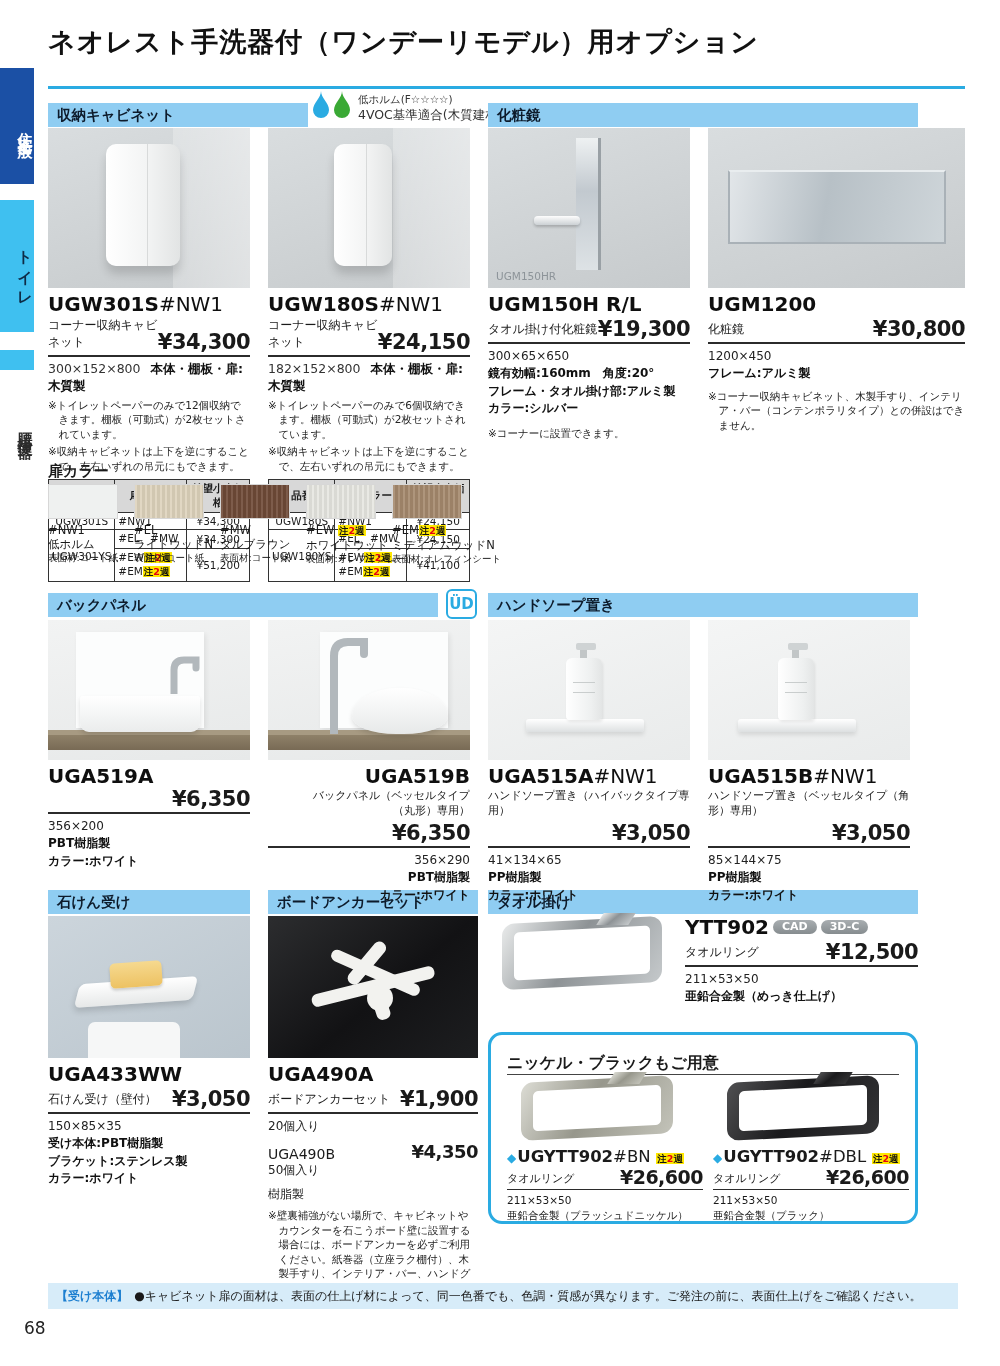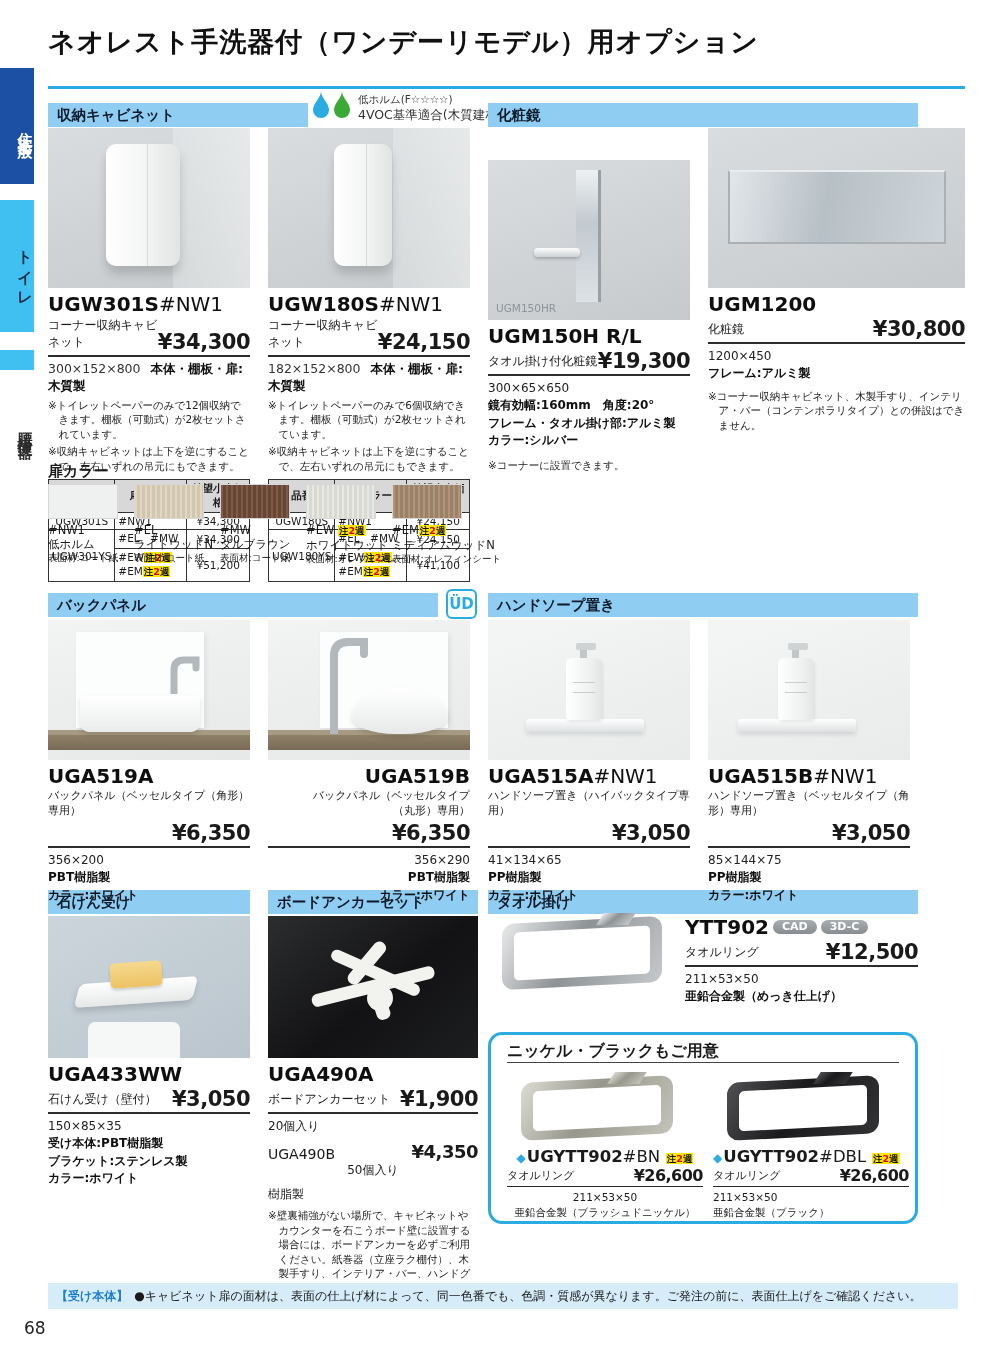--- a/index.html
+++ b/index.html
@@ -105,31 +105,31 @@
   .anc-photo { background:linear-gradient(140deg,#2c2d2f,#121214 55%,#1d1e20); }
   .ring-wrap { position:absolute; }
   .ringO { position:absolute; inset:0; border-radius:12px; transform:skewY(-3deg); }
   .ringI { position:absolute; inset:9px 12px; background:#fff; border-radius:5px; transform:skewY(-3deg); }
   .ringT { position:absolute; top:-7px; right:30px; width:32px; height:12px; transform:skewX(-32deg); }
   .chrome  { background:linear-gradient(120deg,#e9ebeb,#8d9295 45%,#c5c9cb); }
   .nickel  { background:linear-gradient(120deg,#dcdcd4,#97978c 45%,#c3c3b9); }
   .blackm  { background:linear-gradient(120deg,#505052,#1a1a1c 45%,#333335); }
   
   .vbox { left:488px; top:1032px; width:430px; height:192px; border:3px solid #2aabe2; border-radius:14px; background:#fff; }
-  .vbox-title { position:absolute; left:16px; top:6px; right:16px; font-size:16px; font-weight:bold;
+  .vbox-title { position:absolute; left:16px; top:18px; right:16px; font-size:16px; font-weight:bold;
                 border-bottom:1px solid #444; padding-bottom:0; }
   .vcol { position:absolute; top:40px; width:196px; }
   .vimg { position:relative; height:68px; }
   .vcode { font-size:16.5px; font-weight:bold; margin-top:4px; white-space:nowrap; }
   .vcode .sfx { font-weight:normal; }
   .vcode .dia { color:#2aabe2; font-size:12px; margin-right:1px; }
   .vprow { display:flex; justify-content:space-between; align-items:flex-end;
            border-bottom:1.5px solid #2b2b2b; padding-bottom:1px; }
   .vprow .pname { font-size:11px; padding-bottom:2px; }
-  .vprow .pprice { font-size:16px;margin-left:6px; }
+  .vprow .pprice { font-size:19px;margin-left:6px; }
   .vspecs { font-size:10.5px; line-height:1.4; margin-top:3px; }
   
   .footbar { left:48px; top:1283px; width:910px; height:26px; background:#d7ecf9; display:flex;
              align-items:center; padding-left:8px; font-size:12px; }
   .footbar .lbl { color:#1d7fd0; font-weight:bold; margin-right:6px; white-space:nowrap; }
   .pagenum { left:24px; top:1318px; font-size:17px; color:#222; }
 </style>
 </head>
 <body>
 
@@ -243,21 +243,21 @@
           <span>#EW</span><span class="chu"><span>注</span><span class="n">2</span><span>週</span></span><span>、</span><br>
           <span>#EM</span><span class="chu"><span>注</span><span class="n">2</span><span>週</span></span>
         </td>
         <td>¥41,100</td>
       </tr>
     </tbody>
       </table>
   </div>
 
   <div class="card" style="left:488px;top:128px;width:202px;">
-    <div class="photo" style="height:160px;margin-top:32px;">
+    <div class="photo" style="height:160px;">
       <div class="mirA"></div>
       <div class="tbarA"></div>
       <div class="photo-label">UGM150HR</div>
     </div>
     <div class="model">UGM150H R/L</div>
     <div class="prow">
       <span class="pname">タオル掛け付化粧鏡</span>
       <span class="pprice">¥19,300</span>
     </div>
     <div class="specs">
@@ -332,21 +332,20 @@
       <div class="bp-panel"></div>
       <div class="counter">
           <div class="counter-top"></div>
         </div>
       <div class="basinA"></div>
       <svg class="abs" style="left:118px;top:34px;" width="40" height="40" viewBox="0 0 40 40">
         <path d="M8 40 L8 16 Q8 6 18 6 L30 6 L30 14" stroke="#b2b8bc" stroke-width="7" fill="none" stroke-linecap="round"></path>
       </svg>
     </div>
     <div class="model">UGA519A</div>
-    <div class="pname pname-s" style="margin-top:1px;">バックパネル（ベッセルタイプ（角形）専用）</div>
     <div class="prow" style="margin-top:0;">
       <span></span>
       <span class="pprice">¥6,350</span>
     </div>
     <div class="specs">
       <div>356×200</div>
       <div class="b">PBT樹脂製</div>
       <div class="b">カラー:ホワイト</div>
     </div>
   </div>
@@ -455,21 +454,21 @@
     <div class="model">UGA490A</div>
     <div class="prow">
       <span class="pname">ボードアンカーセット</span>
       <span class="pprice">¥1,900</span>
     </div>
     <div class="specs">20個入り</div>
     <div style="display:flex;justify-content:space-between;align-items:flex-end;margin-top:6px;">
       <span style="font-size:14px;">UGA490B</span>
       <span class="pprice" style="font-size:18px;">¥4,350</span>
     </div>
-    <div class="specs" style="margin-top:0;text-align:center;">50個入り</div>
+    <div class="specs" style="margin-top:0;">50個入り</div>
     <div class="specs b" style="margin-top:6px;">樹脂製</div>
     <div class="note" style="margin-top:5px;">※壁裏補強がない場所で、キャビネットやカウンターを石こうボード壁に設置する場合には、ボードアンカーを必ずご利用ください。紙巻器（立座ラク棚付）、木製手すり、インテリア・バー、ハンドグリップには使用できません。</div>
   </div>
 
   <div class="card" style="left:488px;top:916px;width:430px;">
     <div class="ring-wrap" style="left:14px;top:4px;width:160px;height:66px;">
       <div class="ringO chrome"></div>
       <div class="ringT chrome"></div>
       <div class="ringI"></div>
     </div>
@@ -481,21 +480,21 @@
       </div>
       <div class="specs">
         <div>211×53×50</div>
         <div class="b">亜鉛合金製（めっき仕上げ）</div>
       </div>
     </div>
   </div>
 
   <div class="abs vbox">
     <div class="vbox-title">ニッケル・ブラックもご用意</div>
-    <div class="vcol" style="left:16px;text-align:center;">
+    <div class="vcol" style="left:16px;">
       <div class="vimg">
         <div class="ring-wrap" style="left:14px;top:4px;width:152px;height:58px;">
           <div class="ringO nickel"></div>
           <div class="ringT nickel"></div>
           <div class="ringI"></div>
         </div>
       </div>
       <div class="vcode"><span class="dia">◆</span><span>UGYTT902</span><span class="sfx">#BN</span> <span class="chu"><span>注</span><span class="n">2</span><span>週</span></span></div>
       <div class="vprow">
         <span class="pname">タオルリング</span>

